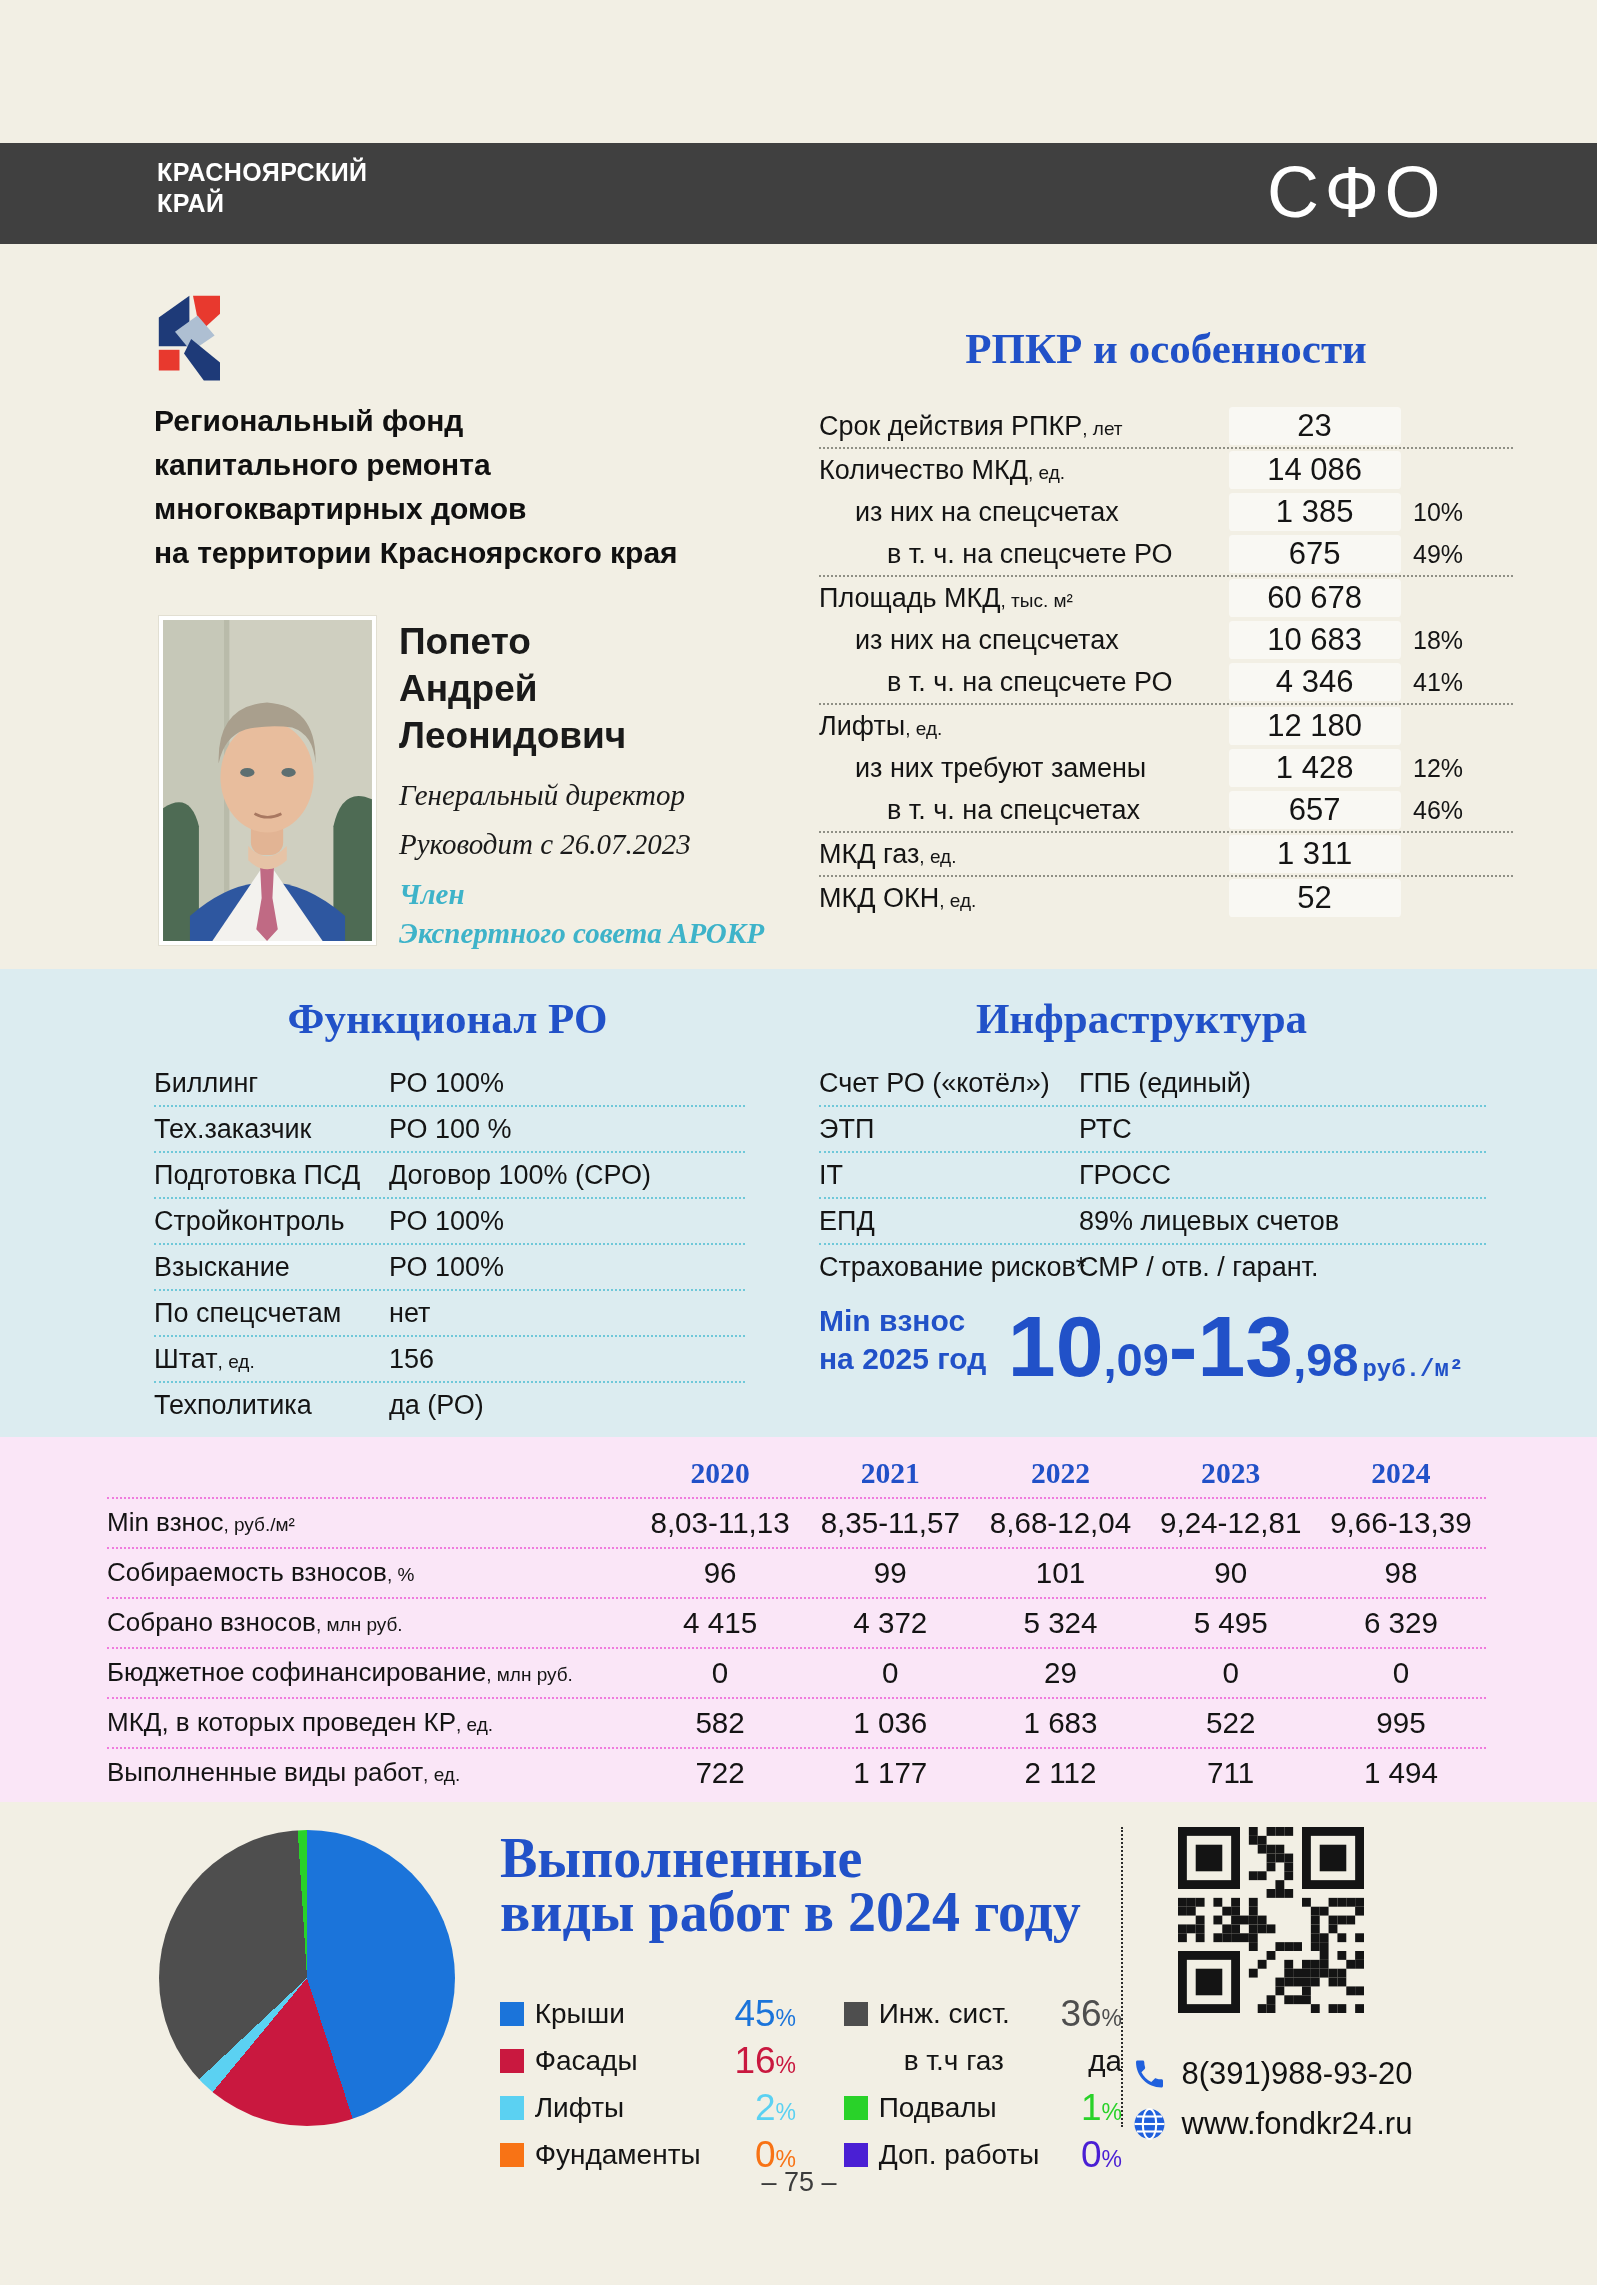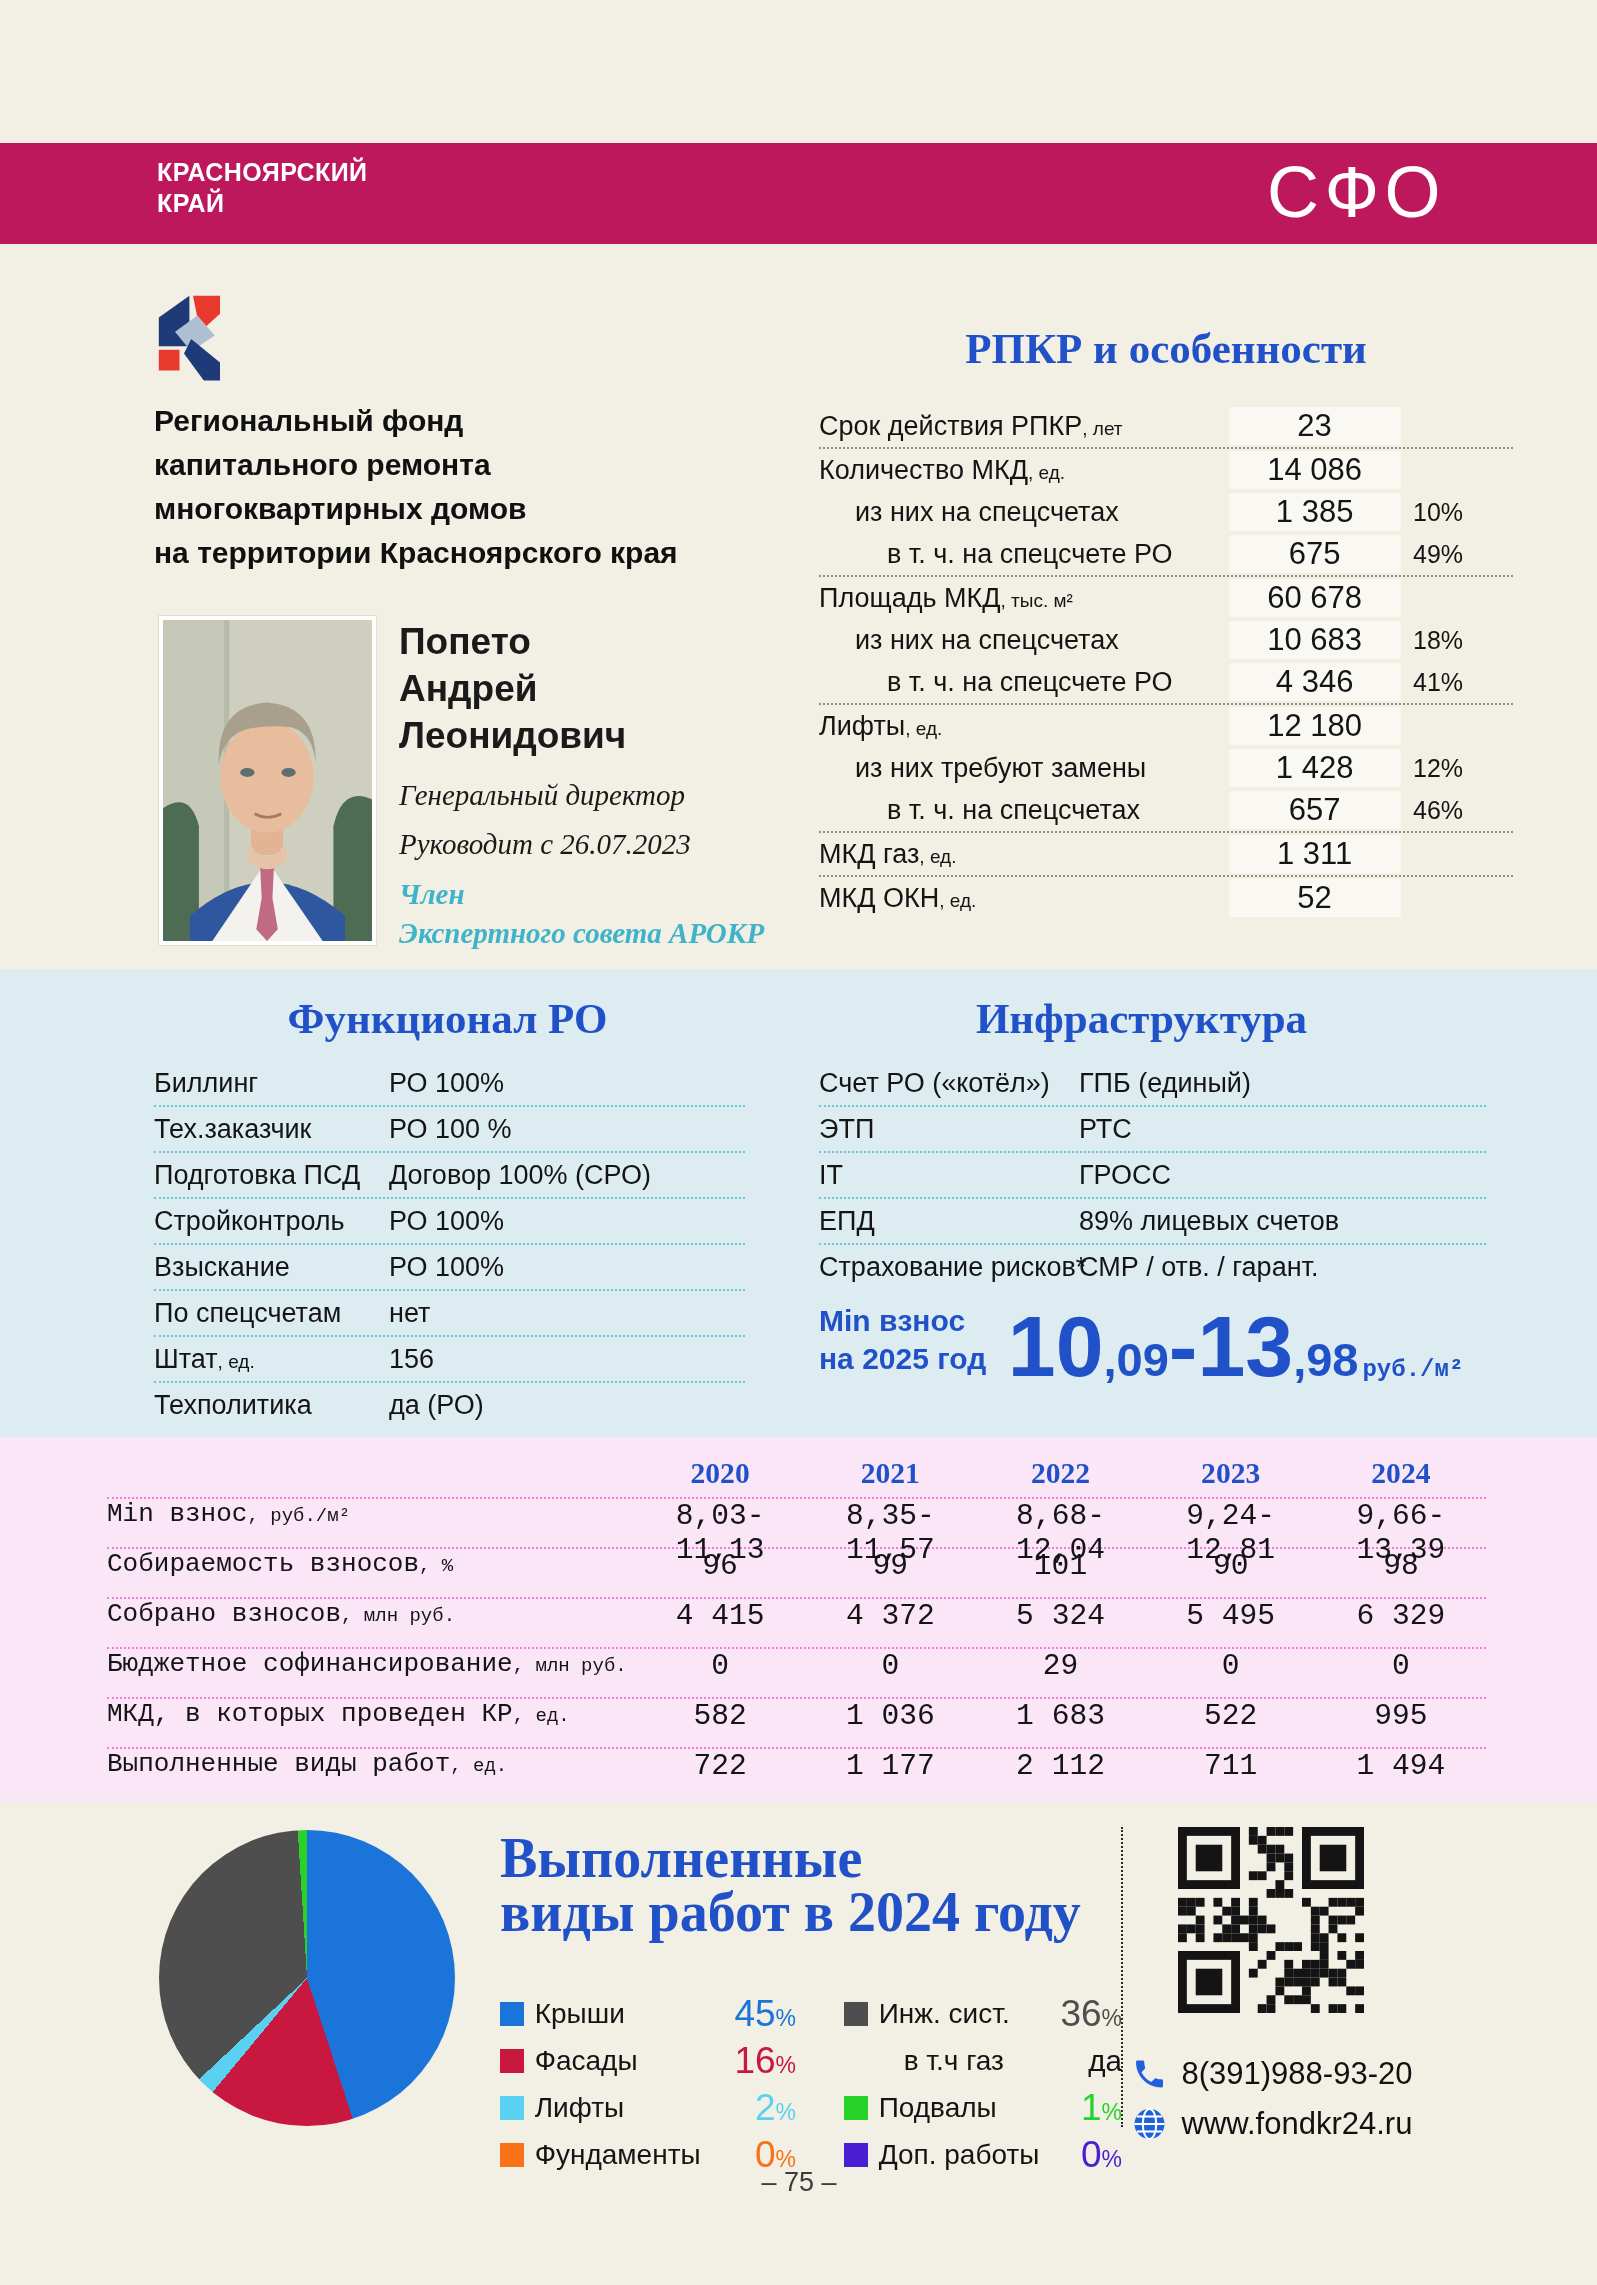--- a/index.html
+++ b/index.html
@@ -1,21 +1,21 @@
 <!DOCTYPE html>
 <html style="font-size:14.3px"><head>
 <meta charset="utf-8">
 <style>
   html,body{margin:0;padding:0;}
   .page{position:relative;width:1598px;height:2286px;background:#f2efe4;
         font-family:"Liberation Sans",sans-serif;color:#141414;overflow:hidden;}
   .h-serif{font-family:"Liberation Serif",serif;font-weight:bold;color:#2151c8;}
 
   
-  .band{position:absolute;left:0;top:143px;width:100%;height:101px;background:#be185d;}
+  .band{position:absolute;left:0;top:143px;width:100%;height:101px;background:#404040;}
   .region{position:absolute;left:157px;top:14.3px;color:#fff;font-weight:bold;
           font-size:25px;line-height:31px;letter-spacing:0.4px;}
   .district{position:absolute;right:152px;top:0;height:101px;line-height:99px;
             color:#fff;font-size:72px;font-weight:400;letter-spacing:5.4px;}
 
   
   .logo{position:absolute;left:157px;top:294px;}
   .fund-title{position:absolute;left:154px;top:399px;font-weight:bold;
               font-size:30px;line-height:44px;color:#101010;}
 
@@ -64,21 +64,21 @@
   .mf-value{margin-left:21.5px;color:#2151c8;font-weight:bold;white-space:nowrap;}
   .mf-value .big{font-size:86px;line-height:86px;}
   .mf-value .small{font-size:47px;}
   .mf-unit{font-size:24px;font-weight:bold;margin-left:4px;font-family:Liberation Mono, monospace;}
 
   
   .pink-sec{position:absolute;left:0;top:1437px;width:100%;height:365px;background:#fae6f7;}
   .ytable{position:absolute;left:107px;top:12.5px;width:1379px;}
   .yhead{display:flex;align-items:center;height:47px;border-bottom:2.7px dotted #f07ade;}
   .ycol{font-family:"Liberation Serif",serif;font-weight:bold;color:#2151c8;font-size:35px;}
-  .yrow{display:flex;align-items:flex-start;height:48px;border-bottom:2.7px dotted #f07ade;font-family:Liberation Mono, monospace;}
+  .yrow{display:flex;align-items:center;height:48px;border-bottom:2.7px dotted #f07ade;}
   .yrow:last-child{border-bottom:none;}
   .ylabel{width:528px;font-size:26px;white-space:nowrap;}
   .yu{font-size:19px;}
   .ycell{flex:1;text-align:center;font-size:29.6px;}
 
   
   .pie{position:absolute;left:159px;top:1830px;width:296px;height:296px;border-radius:50%;}
   .works-title{position:absolute;left:500px;top:1831px;font-size:56px;line-height:54px;}
   .legend{position:absolute;top:1990px;}
   .legend-left{left:500px;width:296px;}

